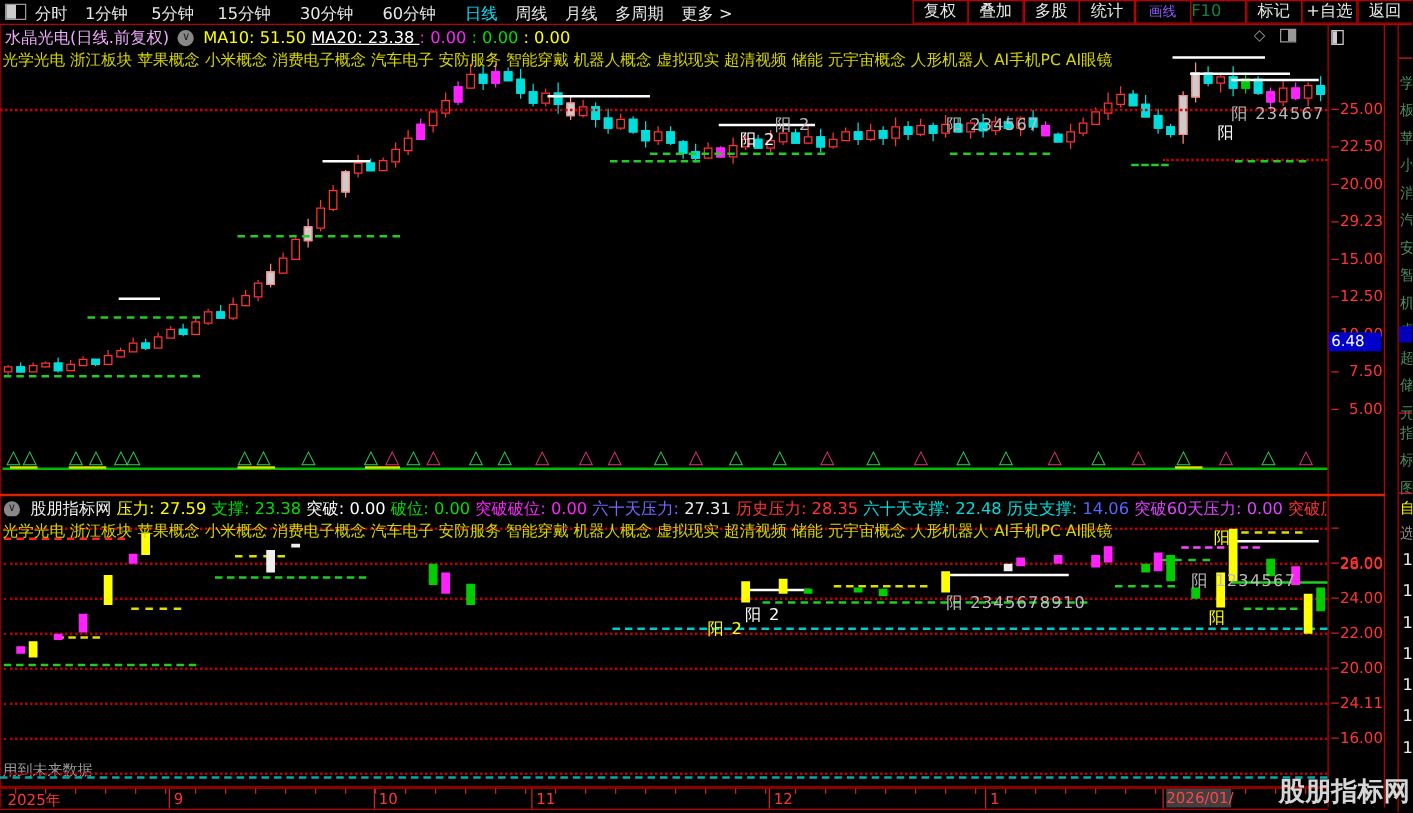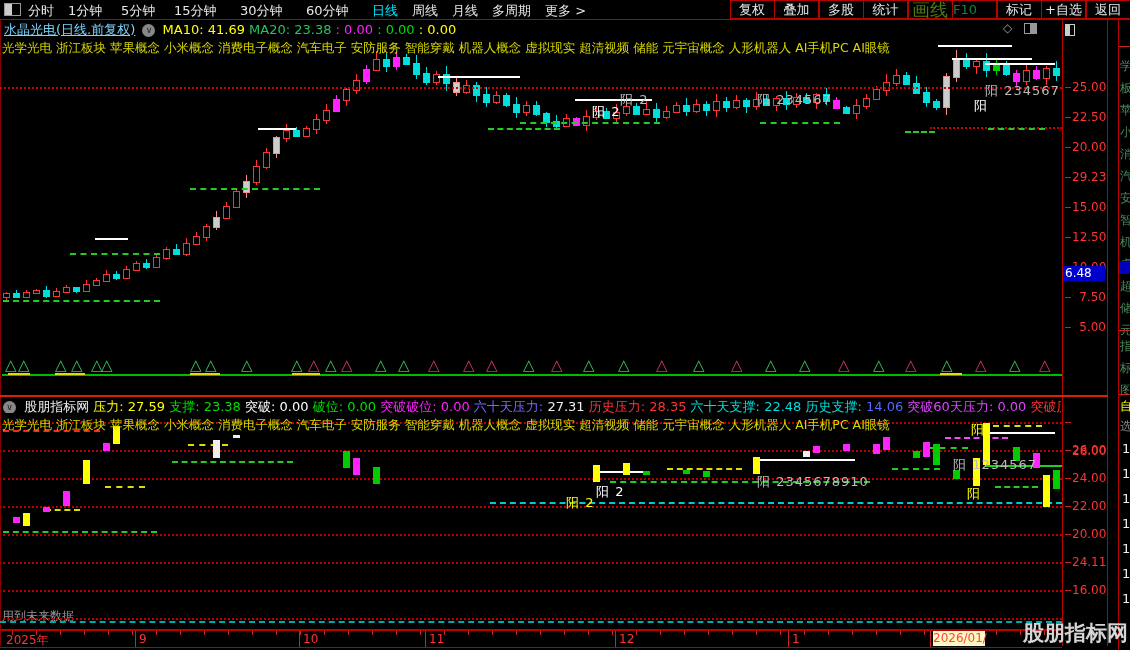--- a/index.html
+++ b/index.html
@@ -22,33 +22,33 @@
       <div style="position: absolute; left: 306px; top: 2px; font-size: 13px; color: rgb(232, 232, 232); white-space: nowrap;">60分钟</div>
       <div style="position: absolute; left: 372px; top: 2px; font-size: 13px; color: rgb(0, 229, 255); white-space: nowrap;">日线</div>
       <div style="position: absolute; left: 412px; top: 2px; font-size: 13px; color: rgb(232, 232, 232); white-space: nowrap;">周线</div>
       <div style="position: absolute; left: 452px; top: 2px; font-size: 13px; color: rgb(232, 232, 232); white-space: nowrap;">月线</div>
       <div style="position: absolute; left: 492px; top: 2px; font-size: 13px; color: rgb(232, 232, 232); white-space: nowrap;">多周期</div>
       <div style="position: absolute; left: 545px; top: 2px; font-size: 13px; color: rgb(232, 232, 232); white-space: nowrap;">更多 &gt;</div>
       <div style="position: absolute; left: 729.5px; top: 0px; width: 43px; height: 17px; border: 1px solid rgb(187, 0, 0); color: rgb(232, 232, 232); font-size: 13px; text-align: center; line-height: 17px; white-space: nowrap; overflow: hidden;">复权</div>
       <div style="position: absolute; left: 774px; top: 0px; width: 43px; height: 17px; border: 1px solid rgb(187, 0, 0); color: rgb(232, 232, 232); font-size: 13px; text-align: center; line-height: 17px; white-space: nowrap; overflow: hidden;">叠加</div>
       <div style="position: absolute; left: 818.5px; top: 0px; width: 43px; height: 17px; border: 1px solid rgb(187, 0, 0); color: rgb(232, 232, 232); font-size: 13px; text-align: center; line-height: 17px; white-space: nowrap; overflow: hidden;">多股</div>
       <div style="position: absolute; left: 863px; top: 0px; width: 43px; height: 17px; border: 1px solid rgb(187, 0, 0); color: rgb(232, 232, 232); font-size: 13px; text-align: center; line-height: 17px; white-space: nowrap; overflow: hidden;">统计</div>
-      <div style="position: absolute; left: 907.5px; top: 0px; width: 43px; height: 17px; border: 1px solid rgb(187, 0, 0); color: #4d7c0f; font-size: 18px; text-align: center; line-height: 17px; white-space: nowrap; overflow: hidden;">画线</div>
+      <div style="position: absolute; left: 907.5px; top: 0px; width: 43px; height: 17px; border: 1px solid rgb(187, 0, 0); color: #8b5cf6; font-size: 11px; text-align: center; line-height: 17px; white-space: nowrap; overflow: hidden;">画线</div>
       <div style="position: absolute; left: 952px; top: 0px; width: 43px; height: 17px; border: 1px solid rgb(187, 0, 0); color: #15803d; font-size: 13px; text-align: left; line-height: 17px; white-space: nowrap; overflow: hidden;">F10</div>
       <div style="position: absolute; left: 996.5px; top: 0px; width: 43px; height: 17px; border: 1px solid rgb(187, 0, 0); color: rgb(232, 232, 232); font-size: 13px; text-align: center; line-height: 17px; white-space: nowrap; overflow: hidden;">标记</div>
       <div style="position: absolute; left: 1041px; top: 0px; width: 43px; height: 17px; border: 1px solid rgb(187, 0, 0); color: rgb(232, 232, 232); font-size: 13px; text-align: center; line-height: 17px; white-space: nowrap; overflow: hidden;">+自选</div>
       <div style="position: absolute; left: 1085.5px; top: 0px; width: 43px; height: 17px; border: 1px solid rgb(187, 0, 0); color: rgb(232, 232, 232); font-size: 13px; text-align: center; line-height: 17px; white-space: nowrap; overflow: hidden;">返回</div>
     </div>
 
   <div id="main-pane" class="abs" style="left:0;top:20px;width:1062px;height:375px;"></div>
 
   <div id="titlebar" class="abs nw" style="left:4px;top:21px;height:15px;font-size:13px;">
-    <span id="title" style="color:#7dd3fc;text-decoration:underline;">水晶光电(日线.前复权)</span>
+    <span id="title" style="color:#f0abfc;">水晶光电(日线.前复权)</span>
     <span style="display:inline-block;width:13px;height:13px;border-radius:50%;background:#888;color:#222;font-size:9px;line-height:13px;text-align:center;vertical-align:middle;margin:0 3px;">∨</span>
-    <span id="ma-legend"><span style="color: rgb(255, 255, 0);">MA10: 41.69  </span><span style="color: #22c55e;">MA20: 23.38  </span><span style="color: rgb(255, 34, 255);">: 0.00  </span><span style="color: rgb(0, 221, 0);">: 0.00  </span><span style="color: rgb(255, 255, 0);">: 0.00  </span></span>
+    <span id="ma-legend"><span style="color: rgb(255, 255, 0);">MA10: 51.50  </span><span style="color: #ffffff; text-decoration: underline;">MA20: 23.38  </span><span style="color: rgb(255, 34, 255);">: 0.00  </span><span style="color: rgb(0, 221, 0);">: 0.00  </span><span style="color: rgb(255, 255, 0);">: 0.00  </span></span>
   </div>
 
   <div id="pane2" class="abs" style="left:0;top:396px;width:1062px;height:233px;"></div>
 
   <div id="pane2-header" class="abs nw" style="left:3px;top:398px;width:1058px;height:15px;overflow:hidden;font-size:13px;">
     <span style="display:inline-block;width:13px;height:13px;border-radius:50%;background:#888;color:#222;font-size:9px;line-height:13px;text-align:center;vertical-align:middle;margin-right:4px;">∨</span>
     <span id="pane2-source" style="color:#eeeeee;">股朋指标网</span>
     <span id="indicator-values"><span style="color: rgb(255, 255, 0);"> 压力: </span><span style="color: rgb(255, 255, 0);">27.59</span><span style="color: rgb(0, 221, 0);"> 支撑: </span><span style="color: rgb(0, 221, 0);">23.38</span><span style="color: rgb(255, 255, 255);"> 突破: </span><span style="color: rgb(255, 255, 255);">0.00</span><span style="color: rgb(0, 221, 0);"> 破位: </span><span style="color: rgb(0, 221, 0);">0.00</span><span style="color: rgb(255, 34, 255);"> 突破破位: </span><span style="color: rgb(255, 34, 255);">0.00</span><span style="color: rgb(119, 102, 255);"> 六十天压力: </span><span style="color: rgb(238, 238, 238);">27.31</span><span style="color: rgb(255, 51, 51);"> 历史压力: </span><span style="color: rgb(255, 51, 51);">28.35</span><span style="color: rgb(0, 221, 221);"> 六十天支撑: </span><span style="color: rgb(0, 221, 221);">22.48</span><span style="color: rgb(0, 221, 221);"> 历史支撑: </span><span style="color: rgb(85, 102, 255);">14.06</span><span style="color: rgb(221, 68, 255);"> 突破60天压力: </span><span style="color: rgb(221, 68, 255);">0.00</span><span style="color: rgb(255, 51, 51);"> 突破历史压力: </span><span style="color: rgb(0, 221, 0);"></span></span>
   </div>
 
@@ -104,21 +104,21 @@
       <div style="position: absolute; left: 425px; top: 0px; width: 1px; height: 16px; background: rgb(204, 34, 34);"></div>
       <div style="position: absolute; left: 615px; top: 0px; width: 1px; height: 16px; background: rgb(204, 34, 34);"></div>
       <div style="position: absolute; left: 788px; top: 0px; width: 1px; height: 16px; background: rgb(204, 34, 34);"></div>
       <div style="position: absolute; left: 930px; top: 0px; width: 1px; height: 16px; background: rgb(204, 34, 34);"></div>
       <div style="position: absolute; left: 6px; top: 1px; font-size: 12px; color: rgb(255, 51, 51); white-space: nowrap;">2025年</div>
       <div style="position: absolute; left: 139px; top: 1px; font-size: 12px; color: rgb(255, 51, 51); white-space: nowrap;">9</div>
       <div style="position: absolute; left: 303px; top: 1px; font-size: 12px; color: rgb(255, 51, 51); white-space: nowrap;">10</div>
       <div style="position: absolute; left: 429px; top: 1px; font-size: 12px; color: rgb(255, 51, 51); white-space: nowrap;">11</div>
       <div style="position: absolute; left: 619px; top: 1px; font-size: 12px; color: rgb(255, 51, 51); white-space: nowrap;">12</div>
       <div style="position: absolute; left: 792px; top: 1px; font-size: 12px; color: rgb(255, 51, 51); white-space: nowrap;">1</div>
-      <div style="position: absolute; left: 933px; top: 0px; width: 52px; height: 15px; background: #fef9c3; color: rgb(255, 68, 68); font-size: 12px; line-height: 15px; text-align: center;">2026/01/</div>
+      <div style="position: absolute; left: 933px; top: 0px; width: 52px; height: 15px; background: #404040; color: rgb(255, 68, 68); font-size: 12px; line-height: 15px; text-align: center;">2026/01/</div>
     </div>
 
   <div id="watermark" class="abs" style="right:2px;bottom:6px;text-align:right;color:#d5d5d5;font-weight:bold;z-index:60;line-height:1.05;">
     <div style="font-size:21px;">股朋指标网</div>
   </div>
 <div style="position: absolute; left: 2px; top: 40px; width: 1058px; font-size: 12.5px; color: rgb(214, 214, 0); white-space: nowrap; overflow: hidden; z-index: 30;">光学光电 浙江板块 苹果概念 小米概念 消费电子概念 汽车电子 安防服务 智能穿戴 机器人概念 虚拟现实 超清视频 储能 元宇宙概念 人形机器人 AI手机PC AI眼镜</div>
     <div style="position: absolute; left: 2px; top: 417px; width: 1058px; font-size: 12.5px; color: rgb(214, 214, 0); white-space: nowrap; overflow: hidden; z-index: 30;">光学光电 浙江板块 苹果概念 小米概念 消费电子概念 汽车电子 安防服务 智能穿戴 机器人概念 虚拟现实 超清视频 储能 元宇宙概念 人形机器人 AI手机PC AI眼镜</div>
     <div style="position: absolute; left: 0px; top: 87px; width: 1062px; height: 0px; z-index: 5; border-top: 2px dotted rgb(204, 0, 0);"></div>
     <div style="position: absolute; left: 930px; top: 127px; width: 132px; height: 0px; z-index: 5; border-top: 2px dotted rgb(204, 0, 0);"></div>
     <div style="position: absolute; left: 3px; top: 300px; width: 157px; height: 0px; z-index: 5; border-top: 2px dashed rgb(34, 204, 34);"></div>

